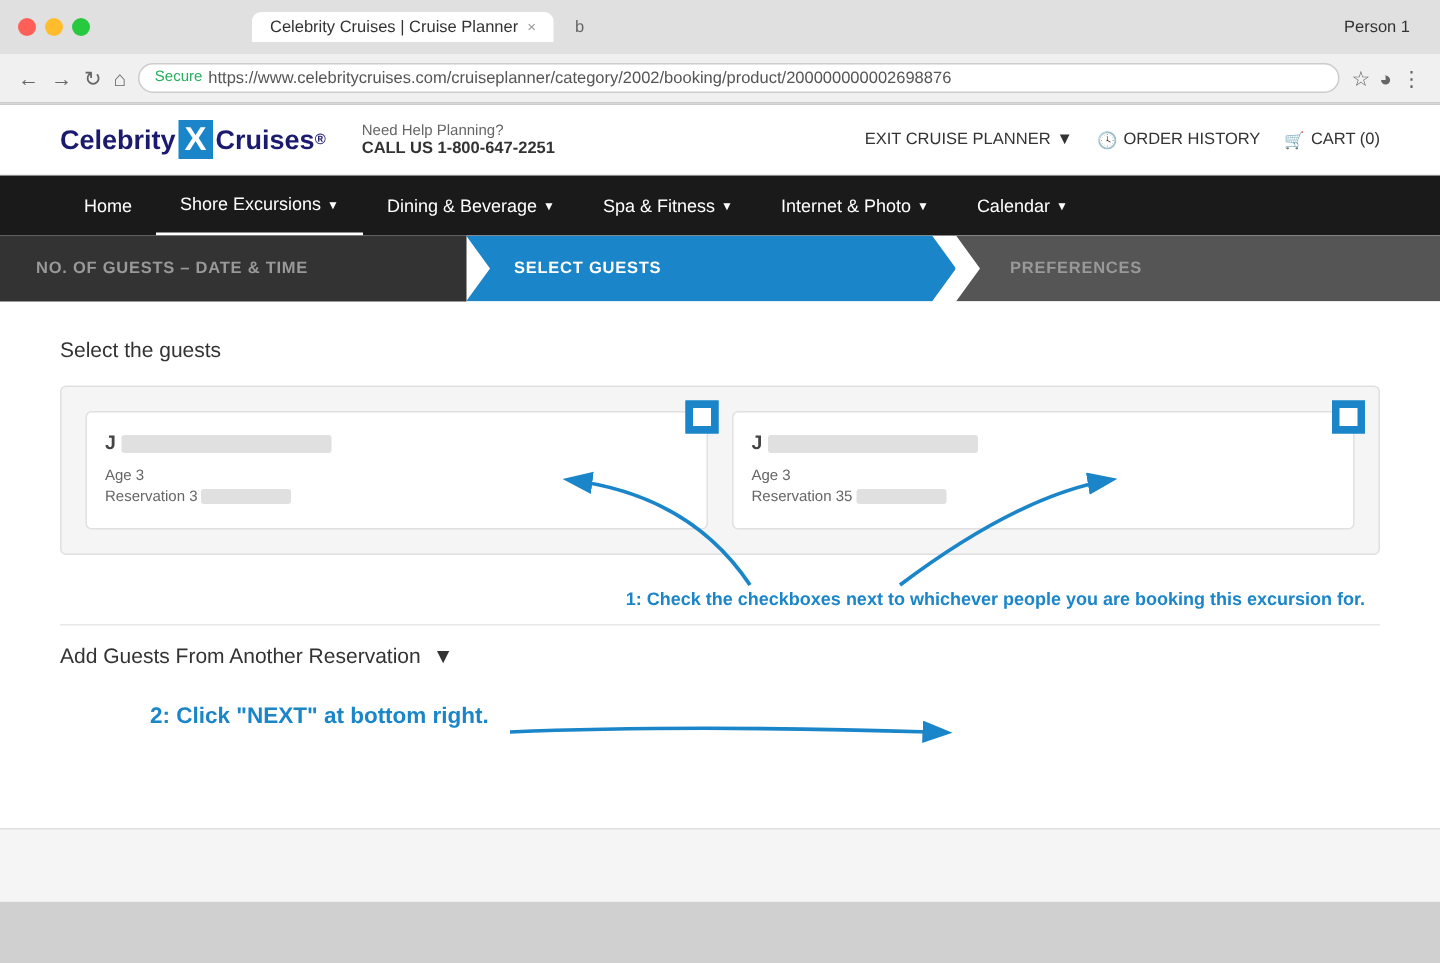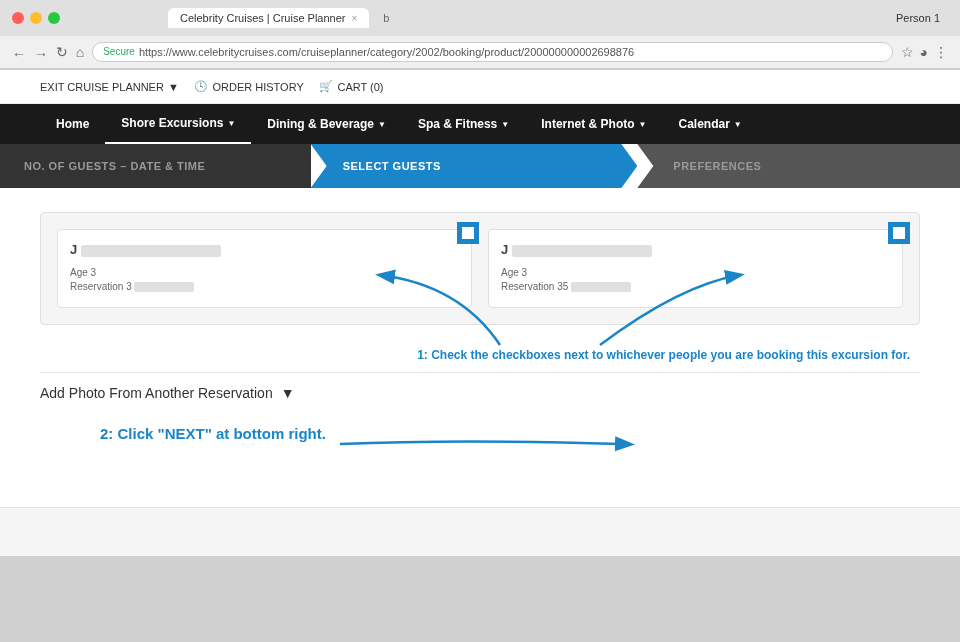--- a/index.html
+++ b/index.html
@@ -104,21 +104,20 @@
     .exit-planner { font-size: 11px; color: #333; cursor: pointer; display: flex; align-items: center; gap: 4px; }
     .order-history { font-size: 11px; color: #333; cursor: pointer; display: flex; align-items: center; gap: 4px; }
     .cart-btn { font-size: 11px; color: #333; cursor: pointer; display: flex; align-items: center; gap: 4px; }
 
     
     .site-nav {
       background: #1a1a1a;
       display: flex;
       align-items: center;
       padding: 0 40px;
-      font-weight: bold;
     }
     .nav-item {
       color: white;
       font-size: 12px;
       padding: 12px 16px;
       cursor: pointer;
       display: flex;
       align-items: center;
       gap: 4px;
       white-space: nowrap;
@@ -302,20 +301,32 @@
       <span>☆</span>
       <span>◕</span>
       <span>⋮</span>
     </div>
   </div>
 </div>
 
 <div class="website">
 
   <div class="site-header">
+    <div class="logo-area">
+      <div class="logo-text">
+        <span>Celebrity</span>
+        <span class="logo-x">X</span>
+        <span>Cruises</span>
+        <sup style="font-size:10px;">®</sup>
+      </div>
+      <div style="margin-left:16px;">
+        <div class="help-text">Need Help Planning?</div>
+        <div class="help-phone">CALL US 1-800-647-2251</div>
+      </div>
+    </div>
     <div class="header-actions">
       <div class="exit-planner">
         <span>EXIT CRUISE PLANNER</span>
         <span>▼</span>
       </div>
       <div class="order-history">
         <span>🕓</span>
         <span>ORDER HISTORY</span>
       </div>
       <div class="cart-btn">
@@ -358,20 +369,21 @@
     <div class="step step-active">
       <span>SELECT GUESTS</span>
     </div>
     <div class="step step-last">
       <span>PREFERENCES</span>
     </div>
   </div>
 
   <div class="main-content">
     <div class="content-wrapper">
+      <div class="section-title">Select the guests</div>
 
       <div class="guests-with-annotation">
         <div class="guests-container">
 
           <div class="guest-card">
             <div class="guest-checkbox">
               <div class="guest-checkbox-inner"></div>
             </div>
             <div style="font-size:13px; font-weight:bold; color:#444; margin-bottom:10px;">
               <span>J</span>
@@ -419,21 +431,21 @@
             <path d="M 460 80 Q 420 20 340 10" stroke="#1a85c8" stroke-width="2.5" fill="none" marker-end="url(#arrow1)"></path>
 
             <path d="M 560 80 Q 640 20 700 10" stroke="#1a85c8" stroke-width="2.5" fill="none" marker-end="url(#arrow2)"></path>
           </svg>
           <div style="text-align:right; margin-right:0; padding-right:10px;">
             <span style="color:#1a85c8; font-size:12px; font-weight:bold; line-height:1.5;">1: Check the checkboxes next to whichever people you are booking this excursion for.</span>
           </div>
         </div>
 
         <div class="add-guests-section">
-          <span>Add Photo From Another Reservation</span>
+          <span>Add Guests From Another Reservation</span>
           <span>▼</span>
         </div>
 
         <div style="text-align:center; margin-bottom:8px; position:relative;">
           <svg width="100%" height="30" style="overflow:visible;">
             <defs>
               <marker id="arrow3" markerWidth="8" markerHeight="8" refX="2" refY="3" orient="auto">
                 <path d="M0,0 L0,6 L8,3 z" fill="#1a85c8"></path>
               </marker>
             </defs>

